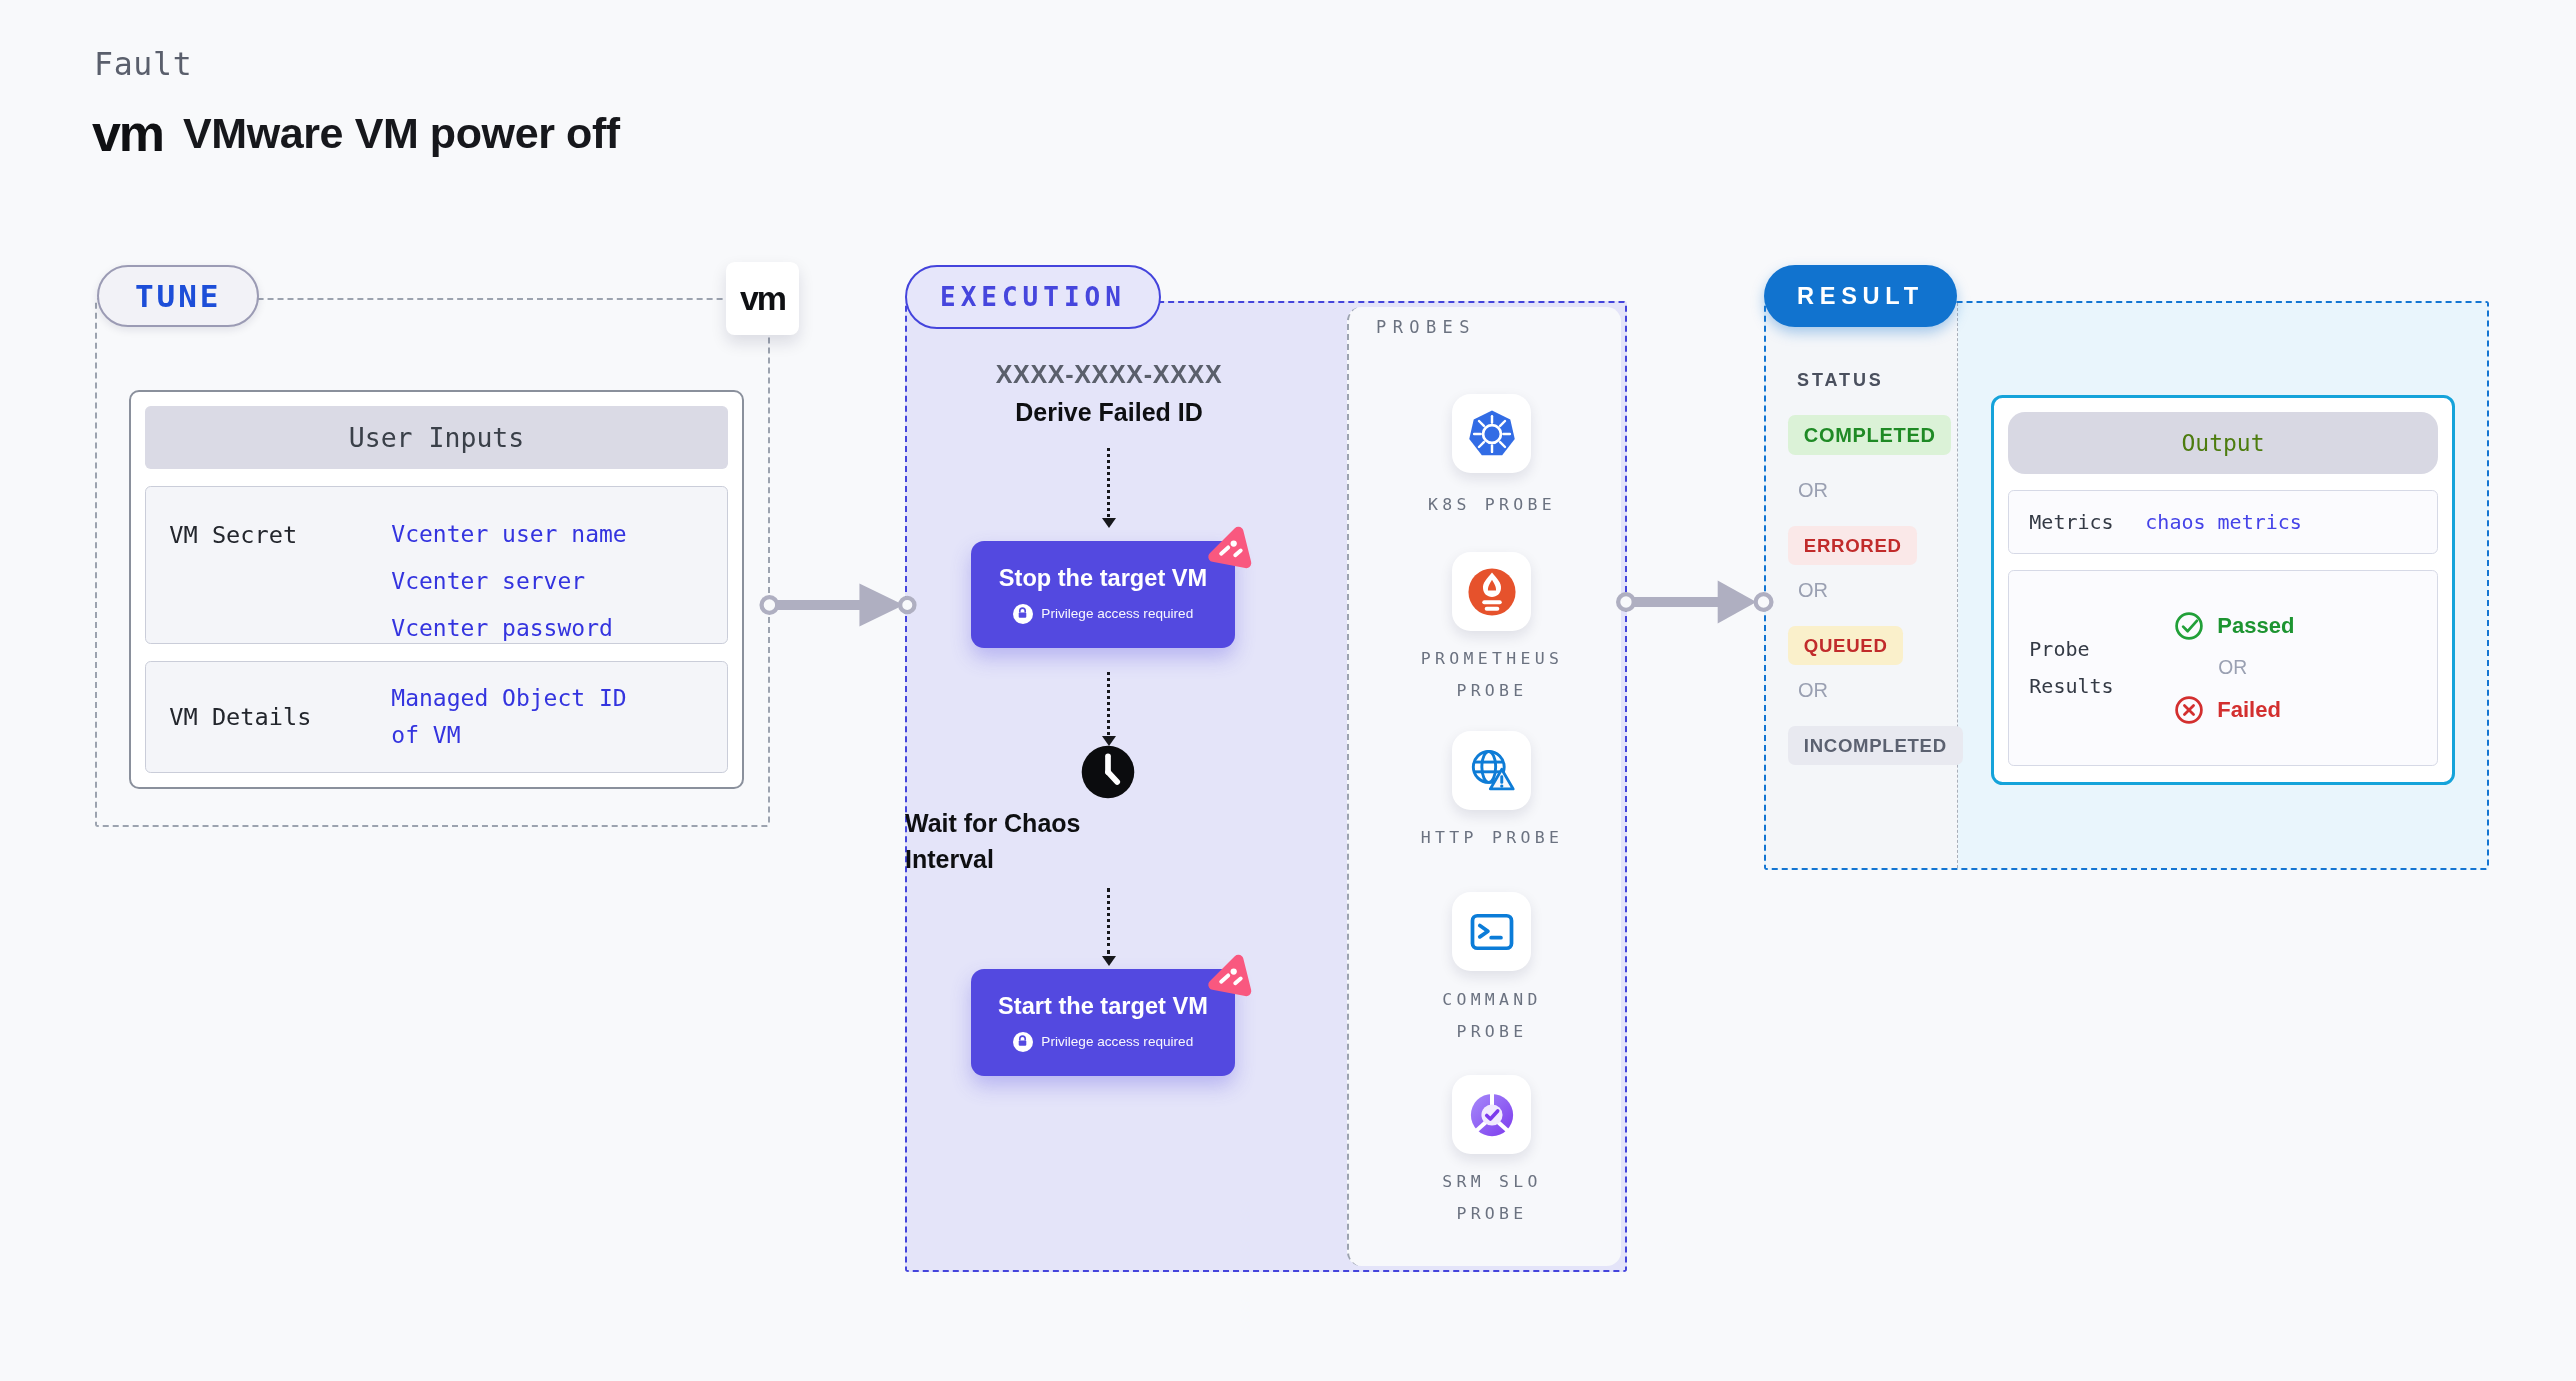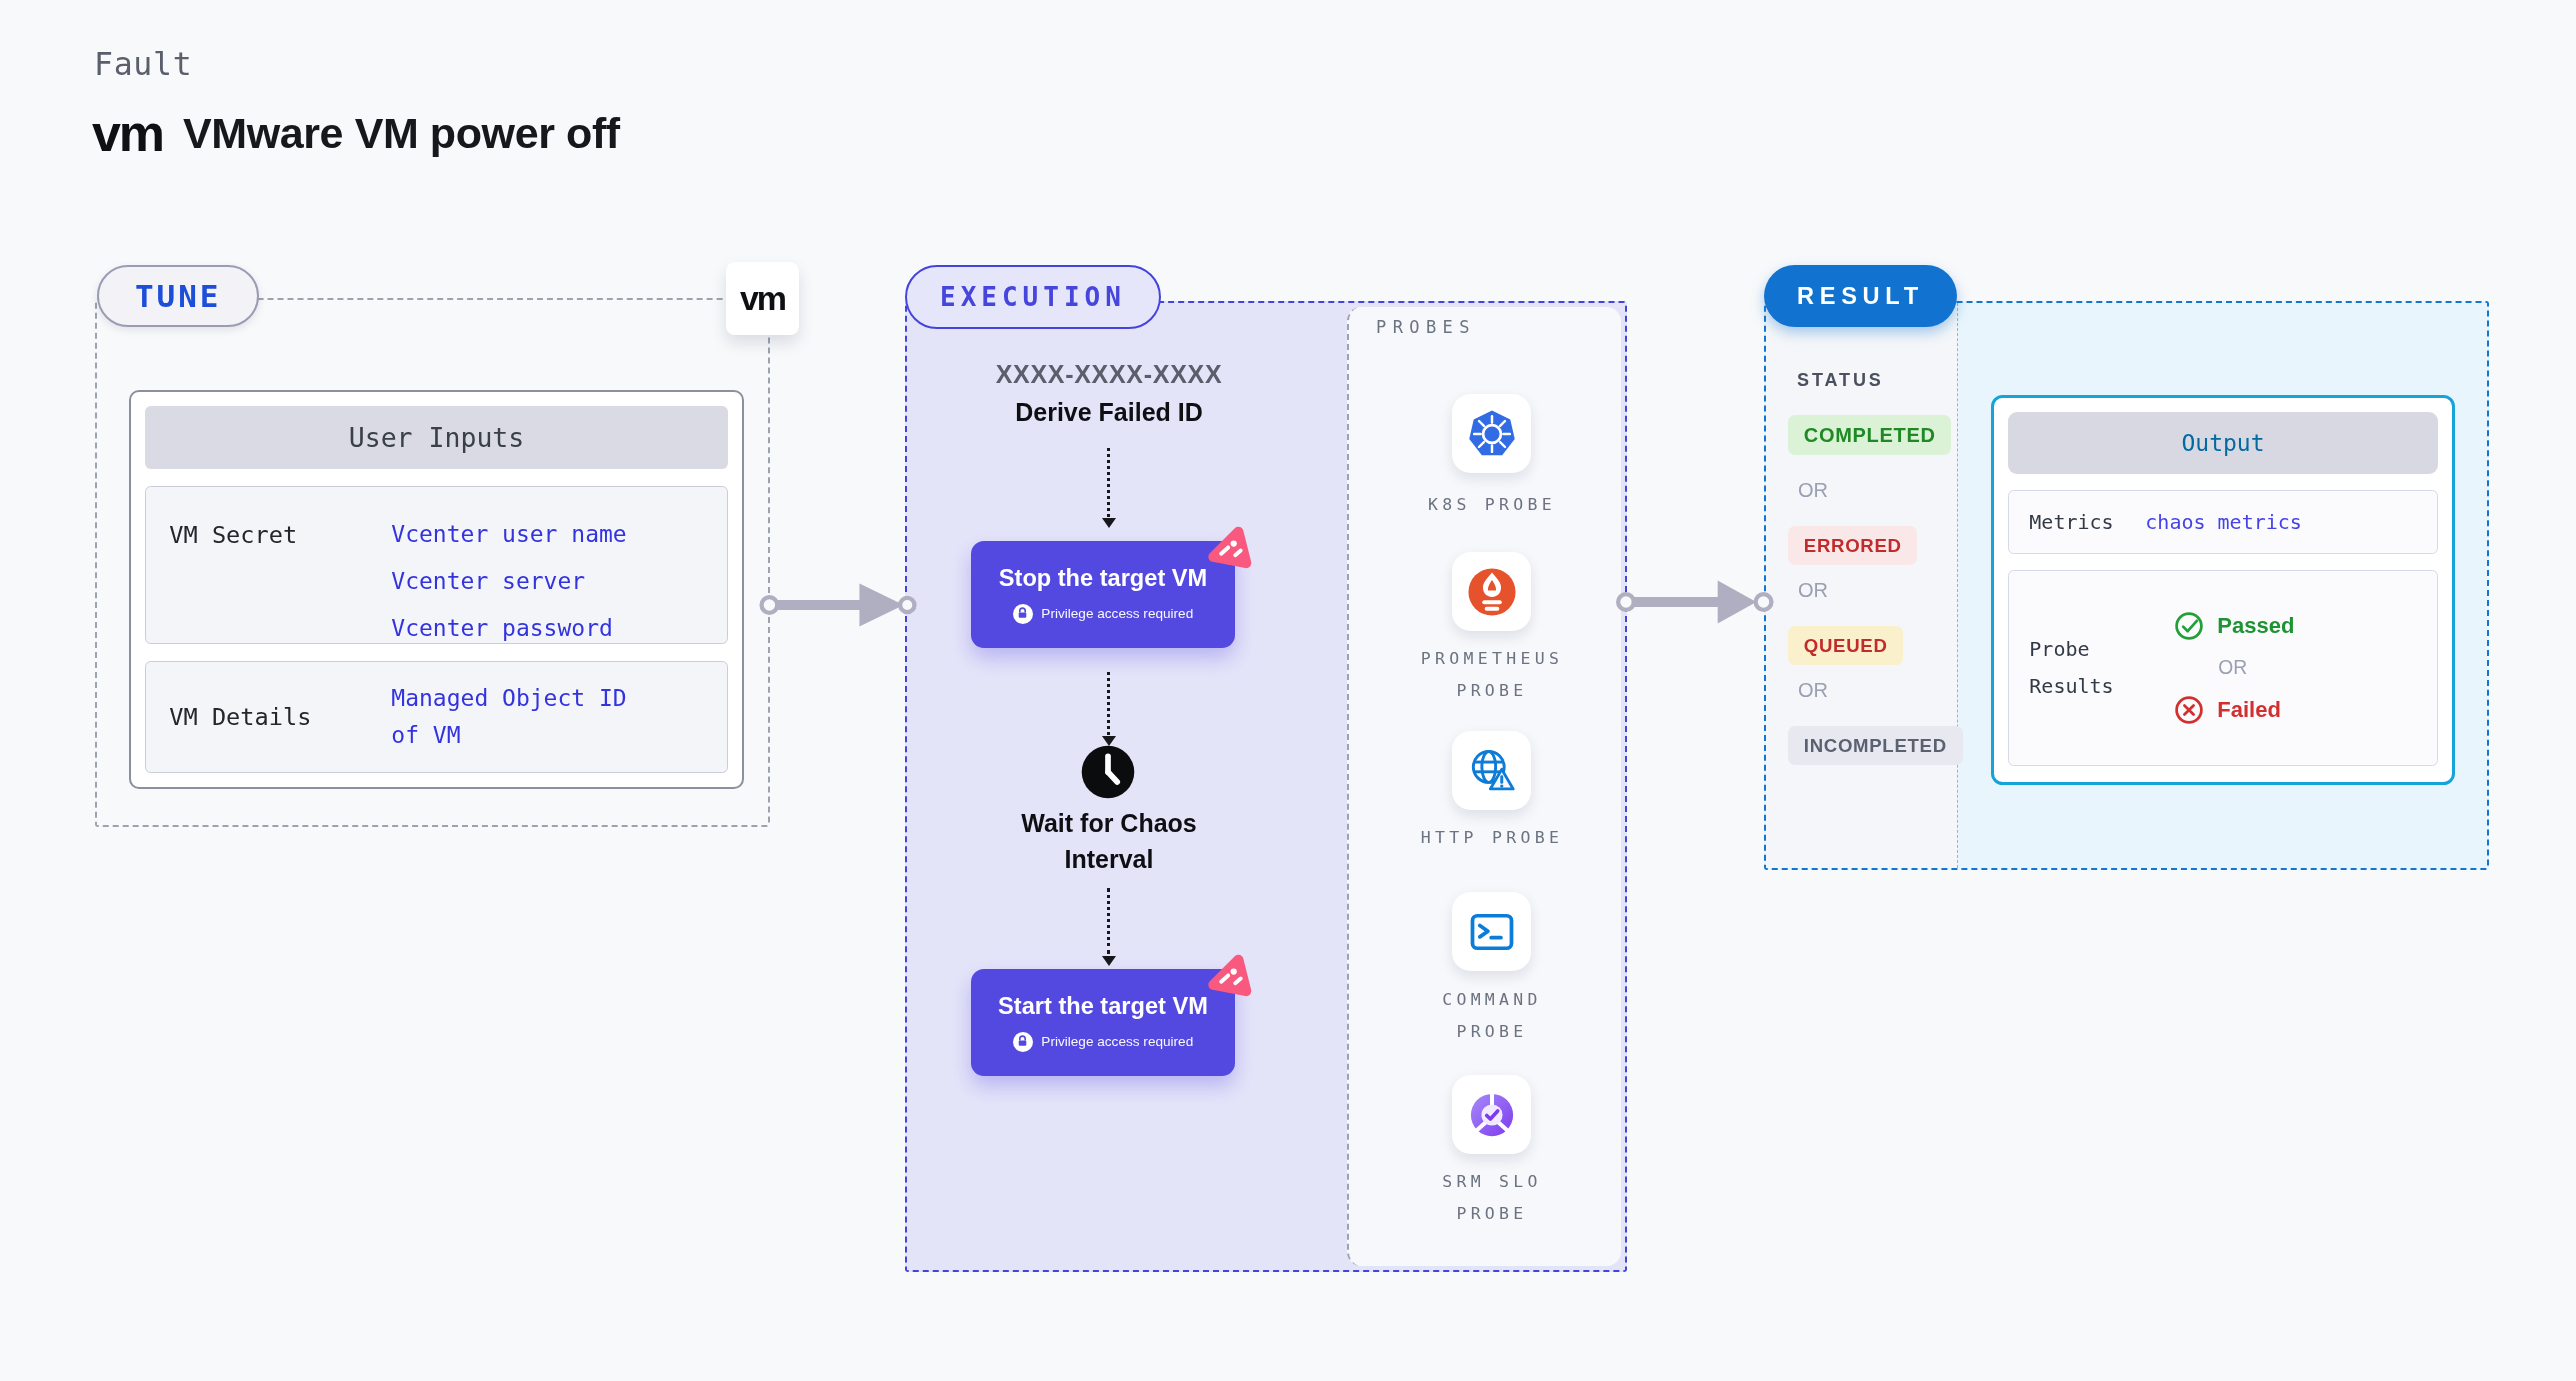--- a/index.html
+++ b/index.html
@@ -53,21 +53,21 @@
   .dot-line { width:0; border-left:3.6px dotted #17181C; }
   .dot-head { width:0; height:0; border-left:7.2px solid transparent; border-right:7.2px solid transparent; border-top:10px solid #17181C; }
   .chaos-btn { left:971px; width:264px; height:107px; background:#5349E0; border-radius:13px;
                box-shadow:0 10px 20px rgba(83,73,224,.30); display:flex; flex-direction:column; align-items:center;
                justify-content:center; gap:11.5px; z-index:2; }
   .chaos-btn-label { color:#FFFFFF; font-size:23.6px; font-weight:bold; }
   .chaos-btn-note { display:flex; align-items:center; gap:8.6px; color:rgba(255,255,255,.96); font-size:13.6px; }
   .lock-bubble { width:20px; height:20px; background:#FFFFFF; border-radius:50%; display:flex; align-items:center; justify-content:center; }
   .pink-mark { position:absolute; top:-17px; right:-18.6px; }
   .clock-wrap { left:1081px; top:745px; }
-  .wait-label { left:905px; top:805px; width:408px; text-align:center; font-size:25px; font-weight:bold; color:#0E0F12; line-height:36px; }
+  .wait-label { left:905px; top:805px; width:408px; font-size:25px; font-weight:bold; color:#0E0F12; line-height:36px; }
 
   .probe-item-card { width:79px; height:79px; background:#FFFFFF; border-radius:18.6px; box-shadow:0 5.7px 13px rgba(20,20,60,.10);
                      display:flex; align-items:center; justify-content:center; z-index:2; }
   .probe-label { width:244px; text-align:center; font-size:16.5px; letter-spacing:4.3px; color:#6B7280; line-height:31.5px; z-index:2; }
 
   
   .panel-result { left:1764px; top:301px; width:725px; height:569px; background:#E9F5FC; border:2.1px dashed #1375D2; border-radius:2.9px; }
   .status-strip { position:absolute; left:0; top:0; bottom:0; width:192px; background:#F4F6F9; border-right:1.4px dashed #A9AEB9;
                   border-radius:2.9px 0 0 2.9px; }
   .result-badge { left:1764px; top:265px; height:62px; padding:0 33px; background:#1173CF; color:#FFFFFF;
@@ -75,22 +75,22 @@
   .status-title { left:1797px; top:370px; font-size:18px; font-weight:bold; letter-spacing:2.9px; color:#4A505E; }
   .status-badge { position:absolute; left:1788px; padding:8.6px 15.8px; border-radius:7.2px; font-size:18.6px; font-weight:bold; letter-spacing:0.7px; }
   .sb-completed { top:415px; background:#DBF2D7; color:#1F8A25; font-size:20px; }
   .sb-errored { top:526px; background:#FAE8E8; color:#C12B2B; }
   .sb-queued { top:626px; background:#FAF0CB; color:#C12B2B; }
   .sb-incompleted { top:726px; background:#E8E9F0; color:#5B6170; }
   .status-or { position:absolute; left:1798px; font-size:20px; color:#9AA0B2; }
 
   .output-card { left:1991px; top:395px; width:464px; height:390px; background:#FFFFFF; border:3.6px solid #15A3DA;
                  border-radius:11.5px; padding:14.3px; }
-  .out-header { background:#D8D8E3; border-radius:9px; height:62px; display:flex; align-items:center; justify-content:center;
-                font-size:23px; color:#0369a1; }
+  .out-header { background:#D8D8E3; border-radius:17px; height:62px; display:flex; align-items:center; justify-content:center;
+                font-size:23px; color:#4d7c0f; }
   .out-row { margin-top:15.8px; background:#FBFBFE; border:1.4px solid #D6D9E6; border-radius:5.7px; display:flex; }
   .out-row-metrics { height:64px; align-items:center; }
   .out-row-results { height:196px; align-items:center; }
   .out-label { width:136px; padding-left:20px; font-size:20px; color:#343A45; line-height:37px; }
   .out-metric-value { font-size:20px; color:#4543E8; }
   .results-stack { display:flex; flex-direction:column; gap:16px; margin-left:29px; }
   .result-line { display:flex; align-items:center; gap:13px; }
   .passed-text { font-size:22px; font-weight:bold; color:#1D9431; }
   .failed-text { font-size:22px; font-weight:bold; color:#D32F2F; }
   .or-center { font-size:19.3px; color:#9AA0B2; margin-left:44px; }

